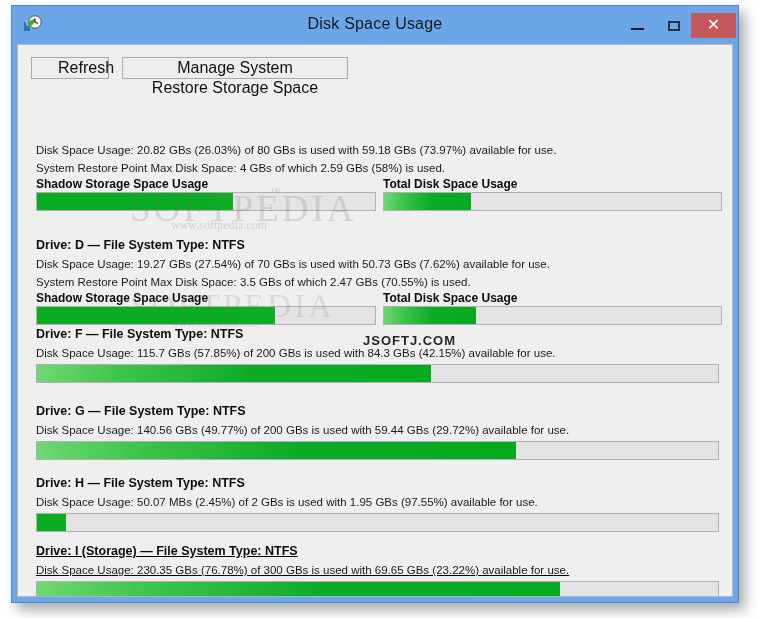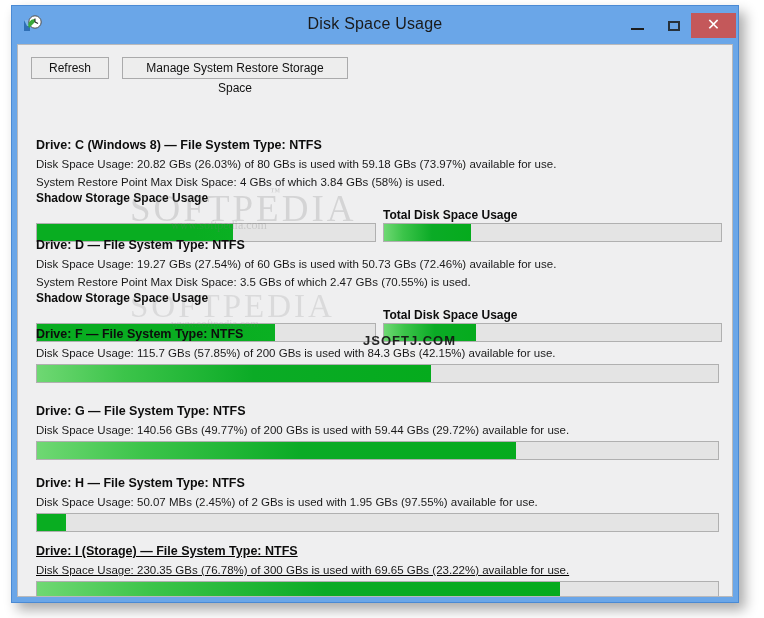--- a/index.html
+++ b/index.html
@@ -102,25 +102,25 @@
     position: absolute;
     left: 13px;
     top: 12px;
     display: flex;
     gap: 13px;
   }
   .toolbtn {
     background: #ededed;
     border: 1px solid #aaaaab;
     font-family: "Liberation Sans", sans-serif;
-    font-size: 12px;
+    font-size: 16px;
     color: #111;
     height: 22px;
     line-height: 20px;
-    padding: 0 10px;
+    padding: 0 26px;
     cursor: default;
     box-sizing: border-box;
   }
   #btn-refresh { width: 78px; }
   #btn-manage  { width: 226px; }
 
   
   #drives {
     position: absolute;
     left: 0; right: 0;
@@ -146,21 +146,21 @@
   .bar-head {
     display: flex;
     margin-top: 3px;
   }
   .bar-head .lbl {
     font-size: 12px;
     font-weight: bold;
     color: #0d0d0d;
     white-space: nowrap;
   }
-  .bar-head .lbl.right { margin-left: 7px; margin-top: 17px; }
+  .bar-head .lbl.right { margin-left: 7px; }
 
   .bars-row { display: flex; margin-top: 1px; }
   .pbar {
     position: relative;
     height: 19px;
     background: #e4e4e4;
     border: 1px solid #b0b0b0;
     box-sizing: border-box;
     overflow: hidden;
   }
@@ -259,39 +259,38 @@
 
   <div id="client">
 
     <div id="toolbar">
       <button class="toolbtn" id="btn-refresh">Refresh</button>
       <button class="toolbtn" id="btn-manage">Manage System Restore Storage Space</button>
     </div>
 
     <div id="drives">
         <div class="drive" style="top: 48px;">
-          <div class="drive-title">Drive: C (Windows 8) — File System Type: NTFS</div>
           <div class="drive-line">Disk Space Usage: 20.82 GBs (26.03%) of 80 GBs is used with 59.18 GBs (73.97%) available for use.</div>
-          <div class="drive-line">System Restore Point Max Disk Space: 4 GBs of which 3.84 GBs (58%) is used.</div>
+          <div class="drive-line">System Restore Point Max Disk Space: 4 GBs of which 2.59 GBs (58%) is used.</div>
           <div class="bar-head">
             <div class="lbl" style="width: 340px;">Shadow Storage Space Usage</div>
             <div class="lbl right">Total Disk Space Usage</div>
           </div>
           <div class="bars-row">
             <div class="pbar half">
               <div class="fill flat" style="width: 58%;"></div>
             </div>
             <div class="pbar half second">
               <div class="fill" style="width: 26.03%;"></div>
             </div>
           </div>
         </div>
         <div class="drive" style="top: 148px;">
           <div class="drive-title">Drive: D — File System Type: NTFS</div>
-          <div class="drive-line">Disk Space Usage: 19.27 GBs (27.54%) of 60 GBs is used with 50.73 GBs (72.46%) available for use.</div>
+          <div class="drive-line">Disk Space Usage: 19.27 GBs (27.54%) of 70 GBs is used with 50.73 GBs (7.62%) available for use.</div>
           <div class="drive-line">System Restore Point Max Disk Space: 3.5 GBs of which 2.47 GBs (70.55%) is used.</div>
           <div class="bar-head">
             <div class="lbl" style="width: 340px;">Shadow Storage Space Usage</div>
             <div class="lbl right">Total Disk Space Usage</div>
           </div>
           <div class="bars-row">
             <div class="pbar half">
               <div class="fill flat" style="width: 70.55%;"></div>
             </div>
             <div class="pbar half second">

